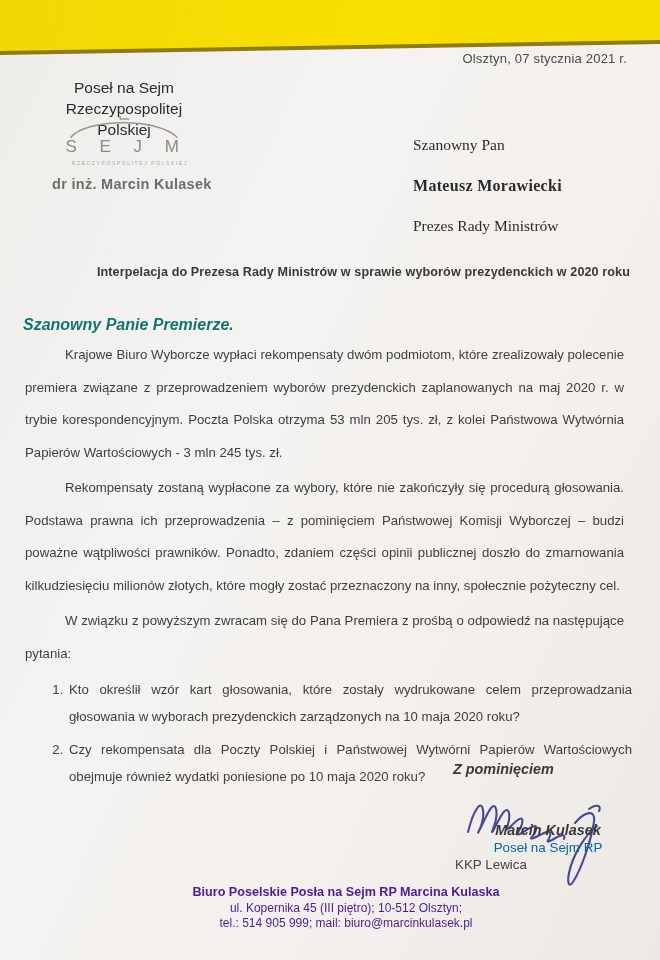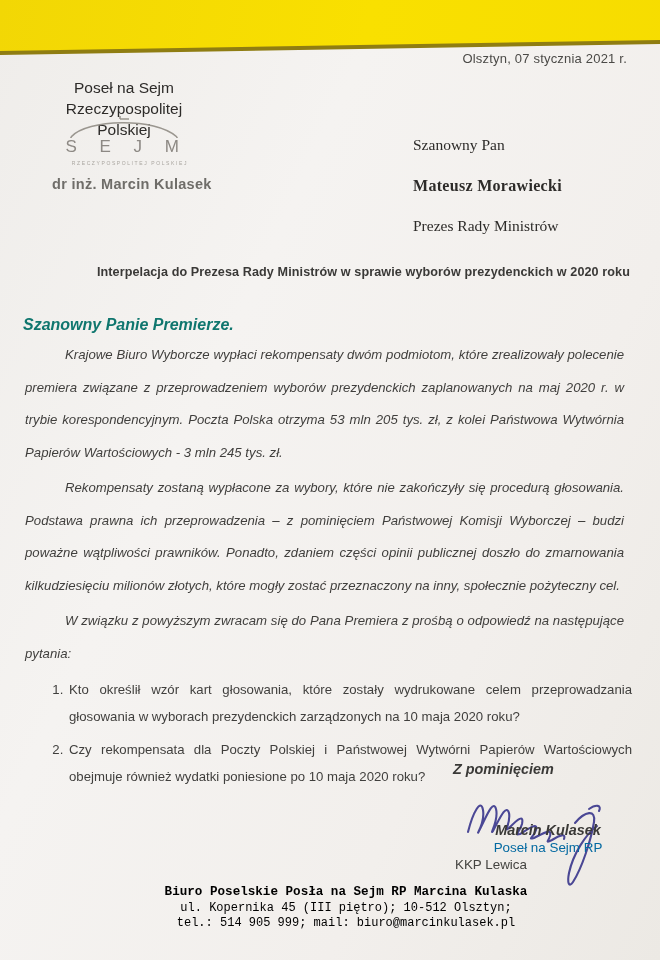--- a/index.html
+++ b/index.html
@@ -71,21 +71,21 @@
   .greeting{
     position:absolute;top:316px;left:23px;
     font-size:16px;font-weight:bold;font-style:italic;color:#0f766e;
   }
 
   .bodytext{
     position:absolute;top:339px;left:25px;right:28px;
     font-size:13.2px;color:#403f3d;line-height:32.5px;
     text-align:justify;
   }
-  .bodytext p{margin:0 8px 3px 0;text-indent:40px;font-style:italic;}
+  .bodytext p{margin:0 8px 3px 0;text-indent:40px;}
   .bodytext ol{
     margin:6px 0 0 0;padding-left:42px;line-height:27px;
   }
   .bodytext ol li{margin-bottom:6px;padding-left:2px;}
 
   .closing-phrase{
     position:absolute;top:761px;left:453px;
     font-size:14.4px;font-weight:bold;font-style:italic;color:#3a3937;
   }
   .signature-svg{position:absolute;top:776px;left:462px;}
@@ -97,21 +97,21 @@
     position:absolute;top:840px;left:468px;width:160px;text-align:center;
     font-size:13.4px;color:#0369a1;
   }
   .sig-club{
     position:absolute;top:857px;left:455px;width:160px;text-align:left;
     font-size:13.4px;color:#454441;
   }
 
   .footer{
     position:absolute;top:885px;left:0;right:0;text-align:center;
-    font-family:Liberation Mono, monospace;color:#000000;line-height:15.5px;padding-left:32px;
+    font-family:Liberation Sans, sans-serif;color:#4c1d95;line-height:15.5px;padding-left:32px;
   }
   .footer .f1{font-size:12.6px;font-weight:bold;}
   .footer .f2,.footer .f3{font-size:12px;}
 </style>
 </head>
 <body>
 
 <div class="backdrop"></div>
 <div class="paper-shadow"></div>
 <div class="paper"></div>

